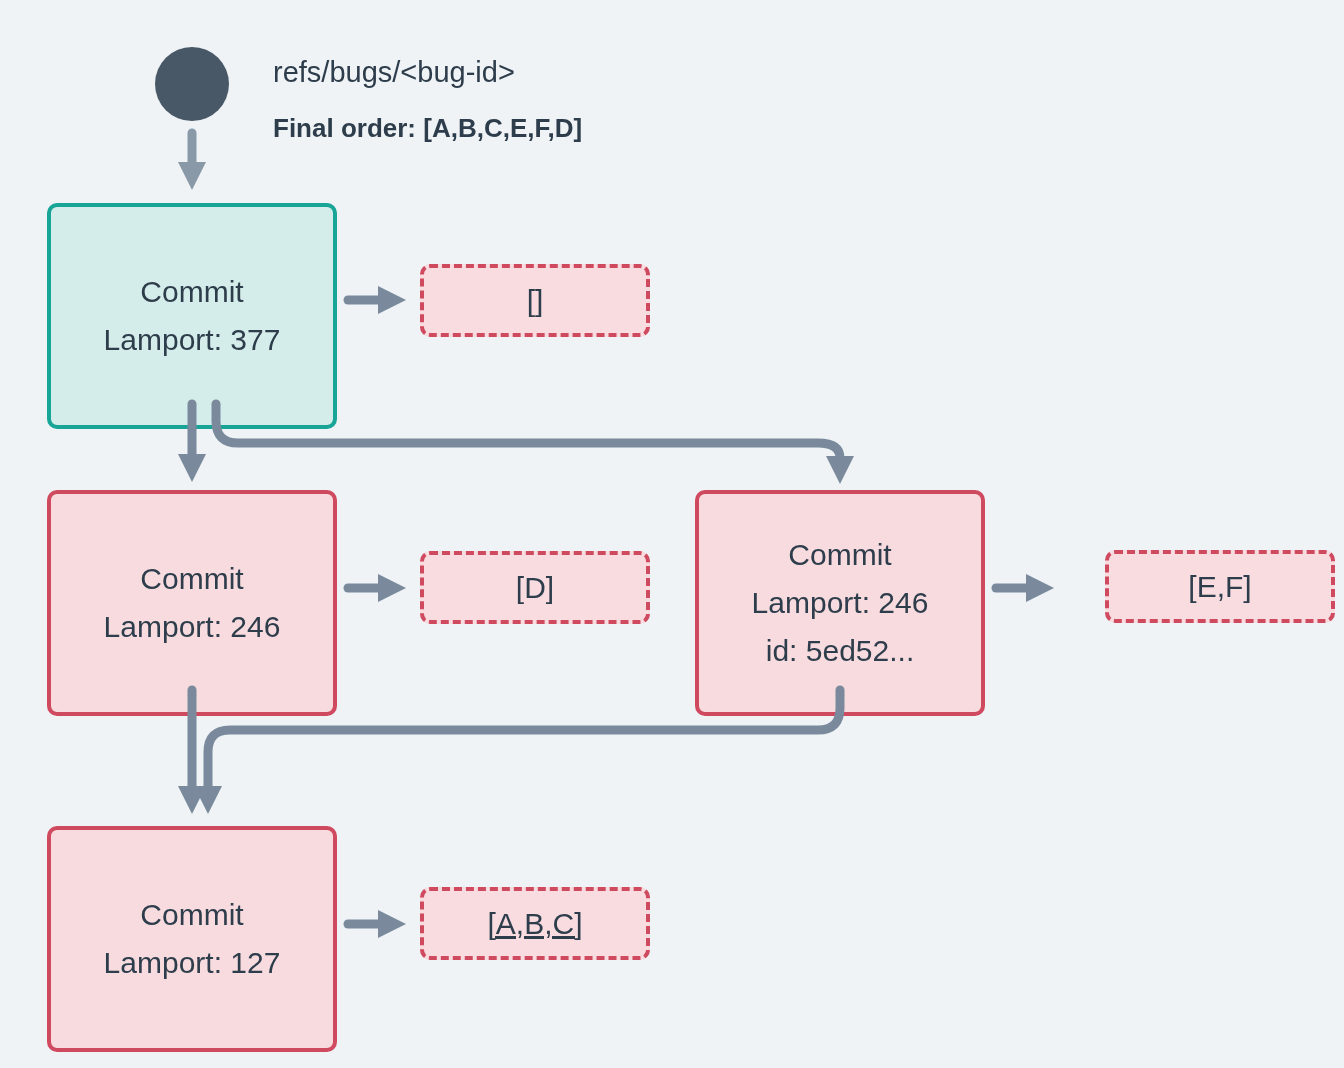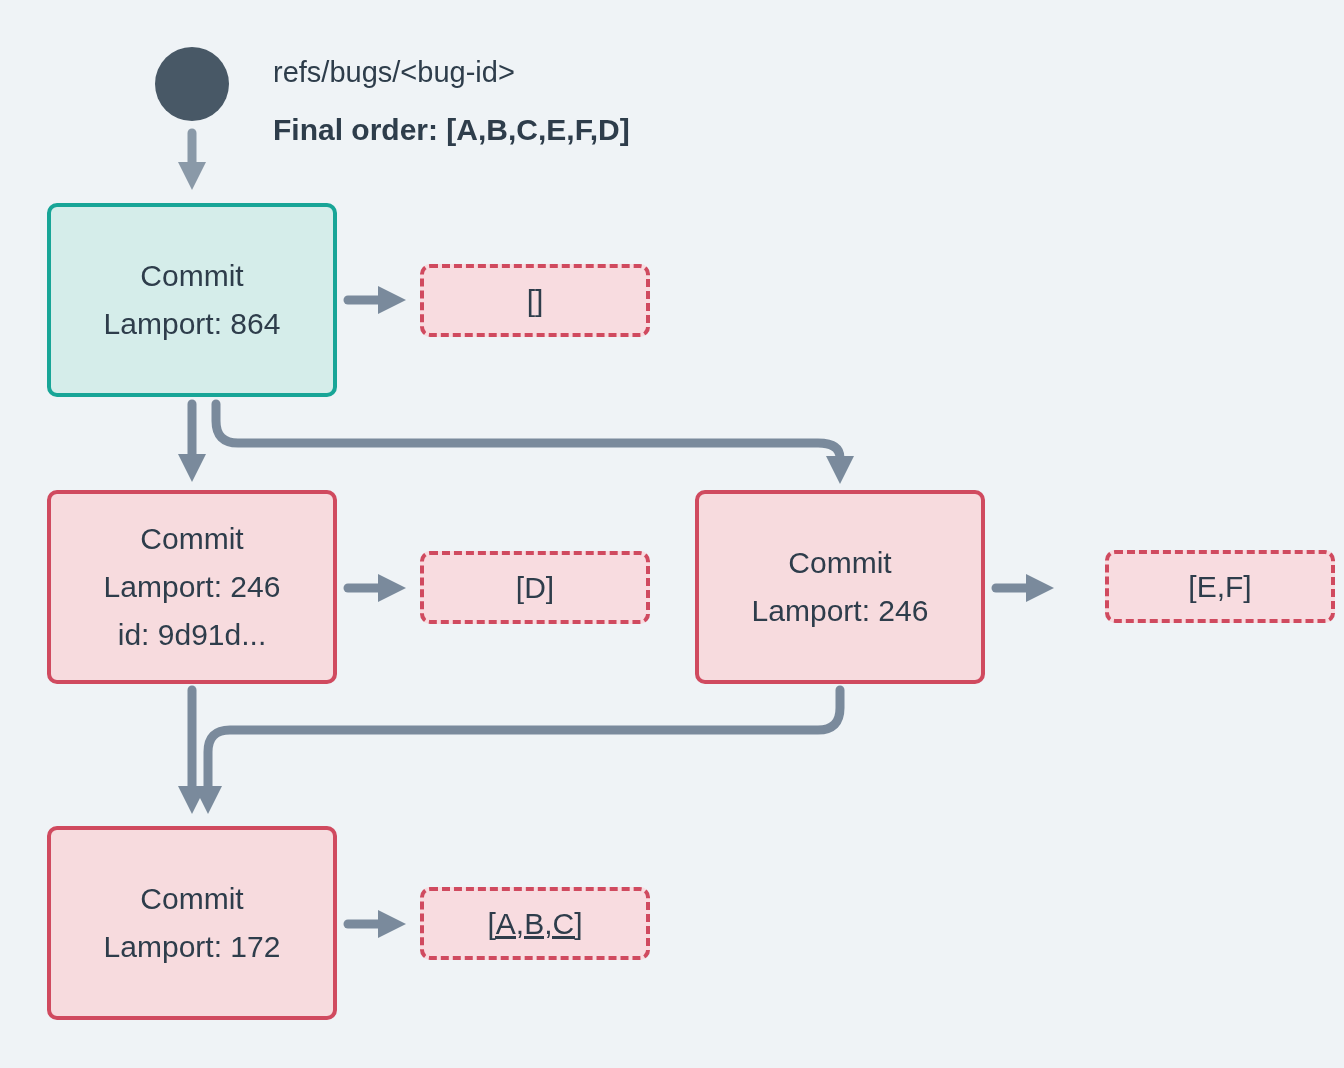--- a/index.html
+++ b/index.html
@@ -29,28 +29,28 @@
     position: absolute;
     left: 273px;
     top: 56px;
     font-size: 29px;
     white-space: nowrap;
   }
   .final-order {
     position: absolute;
     left: 273px;
     top: 113px;
-    font-size: 30px;
+    font-size: 26px;
     font-weight: 700;
     white-space: nowrap;
   }
   .node {
     position: absolute;
     width: 290px;
-    height: 194px;
+    height: 226px;
     box-sizing: border-box;
     border: 4px solid;
     border-radius: 10px;
     display: flex;
     flex-direction: column;
     justify-content: center;
     align-items: center;
     text-align: center;
     font-size: 30px;
     line-height: 48px;
@@ -112,37 +112,37 @@
 <body>
 
 <div class="stage">
 
   <div class="ref-circle"></div>
   <div class="ref-label">refs/bugs/&lt;bug-id&gt;</div>
   <div class="final-order">Final order: [A,B,C,E,F,D]</div>
 
   <div class="node head node-root">
     <div>Commit</div>
-    <div>Lamport: 864</div>
+    <div>Lamport: 377</div>
   </div>
 
   <div class="node normal node-left">
     <div>Commit</div>
     <div>Lamport: 246</div>
-    <div>id: 9d91d...</div>
   </div>
 
   <div class="node normal node-right">
     <div>Commit</div>
     <div>Lamport: 246</div>
+    <div>id: 5ed52...</div>
   </div>
 
   <div class="node normal node-bottom">
     <div>Commit</div>
-    <div>Lamport: 172</div>
+    <div>Lamport: 127</div>
   </div>
 
   <div class="ops ops-root">
     <span>[]</span>
   </div>
   <div class="ops ops-left">
     <span>[D]</span>
   </div>
   <div class="ops ops-right">
     <span>[E,F]</span>

